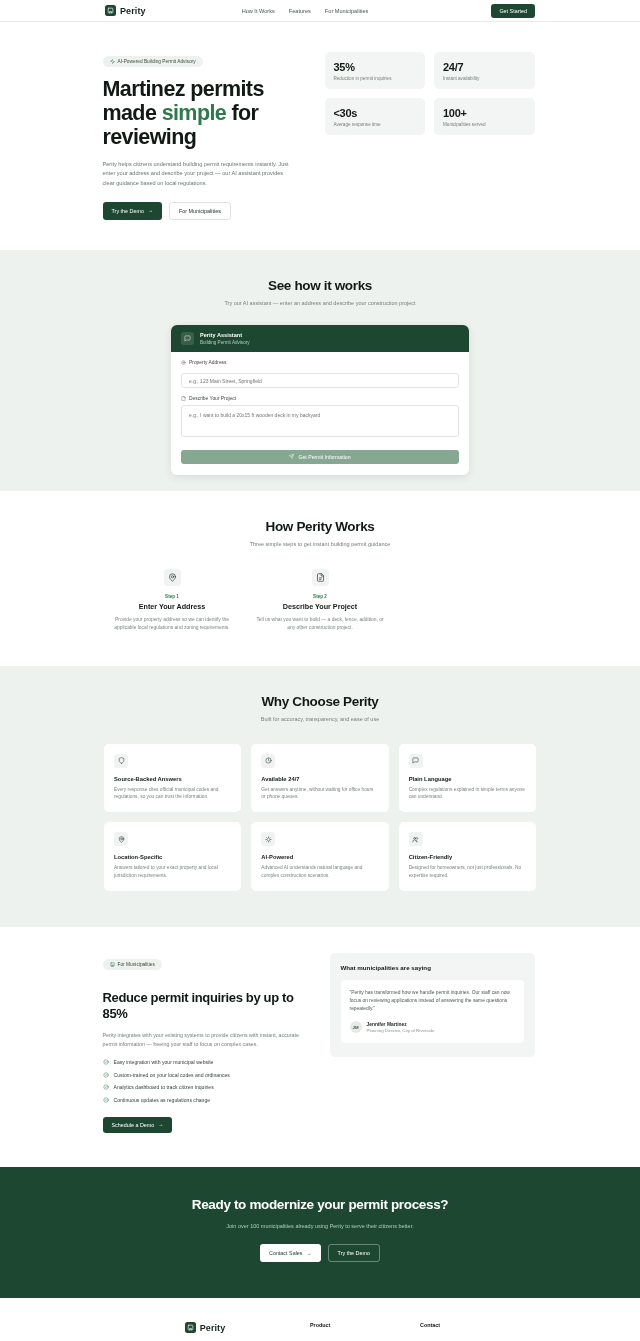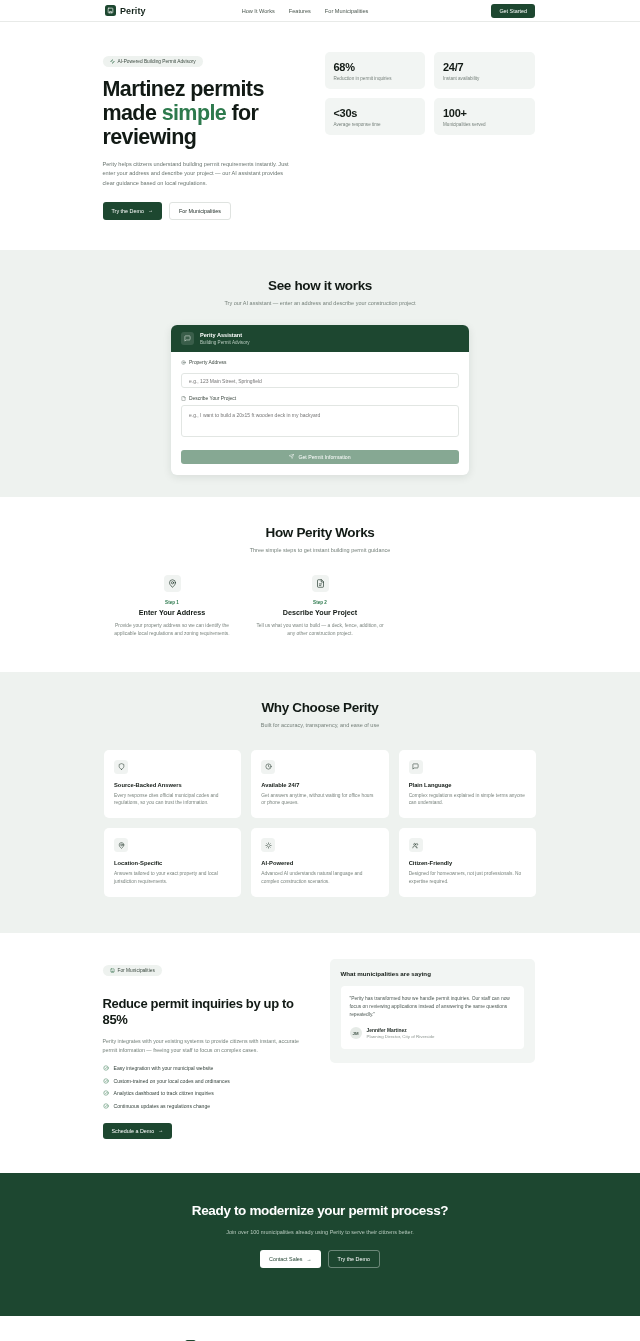--- a/index.html
+++ b/index.html
@@ -103,21 +103,21 @@
   .stat {
     background: #f2f5f3;
     border-radius: 5px;
     padding: 9px 9px 10px;
     height: 37px;
   }
   .stat-value { font-size: 11px; font-weight: bold; color: #121a15; letter-spacing: -.3px; }
   .stat-label { font-size: 4.6px; color: #77827c; margin-top: 3px; }
 
   
-  .demo-section { background: #eef2ef; padding: 28px 0 22px; }
+  .demo-section { background: #eef2ef; padding: 28px 0 16px; }
   .section-title {
     text-align: center;
     font-size: 13.5px;
     font-weight: bold;
     letter-spacing: -.35px;
     color: #121a15;
   }
   .section-sub {
     text-align: center;
     font-size: 5.5px;
@@ -254,21 +254,21 @@
   .avatar {
     width: 12px; height: 12px; border-radius: 50%;
     background: #e6ebe7; color: #45574c;
     display: flex; align-items: center; justify-content: center;
     font-size: 4.3px; font-weight: bold; flex: none;
   }
   .person-name { font-size: 4.9px; font-weight: bold; color: #1d2722; }
   .person-role { font-size: 4.4px; color: #8b948f; margin-top: 1px; }
 
   
-  .cta-section { background: #1d4730; padding: 30px 0 48px; text-align: center; }
+  .cta-section { background: #1d4730; padding: 30px 0 36px; text-align: center; }
   .cta-title { font-size: 13.5px; font-weight: bold; color: #ffffff; letter-spacing: -.35px; }
   .cta-sub { font-size: 5.5px; color: #b7cabe; margin: 10px auto 0; line-height: 1.6; max-width: 238px; }
   .cta-buttons { display: flex; gap: 7px; justify-content: center; margin-top: 14px; }
   .btn-white { background: #fff; color: #1b3d2b; border: none; }
   .btn-ghost { background: transparent; color: #ffffff; border: 1px solid rgba(255,255,255,.35); }
 
   
   .footer { background: #fff; padding: 24px 0 0; }
   .footer-inner { display: flex; width: 440px; margin: 0 auto; gap: 0; }
   .footer-brandcol { width: 210px; }
@@ -321,21 +321,21 @@
           <button class="btn btn-primary">
             <span>Try the Demo</span>
             <span class="arrow">→</span>
           </button>
           <button class="btn btn-outline">For Municipalities</button>
         </div>
       </div>
 
       <div class="hero-right">
         <div class="stat">
-          <div class="stat-value">68%</div>
+          <div class="stat-value">35%</div>
           <div class="stat-label">Reduction in permit inquiries</div>
         </div>
         <div class="stat">
           <div class="stat-value">24/7</div>
           <div class="stat-label">Instant availability</div>
         </div>
         <div class="stat">
           <div class="stat-value">&lt;30s</div>
           <div class="stat-label">Average response time</div>
         </div>

